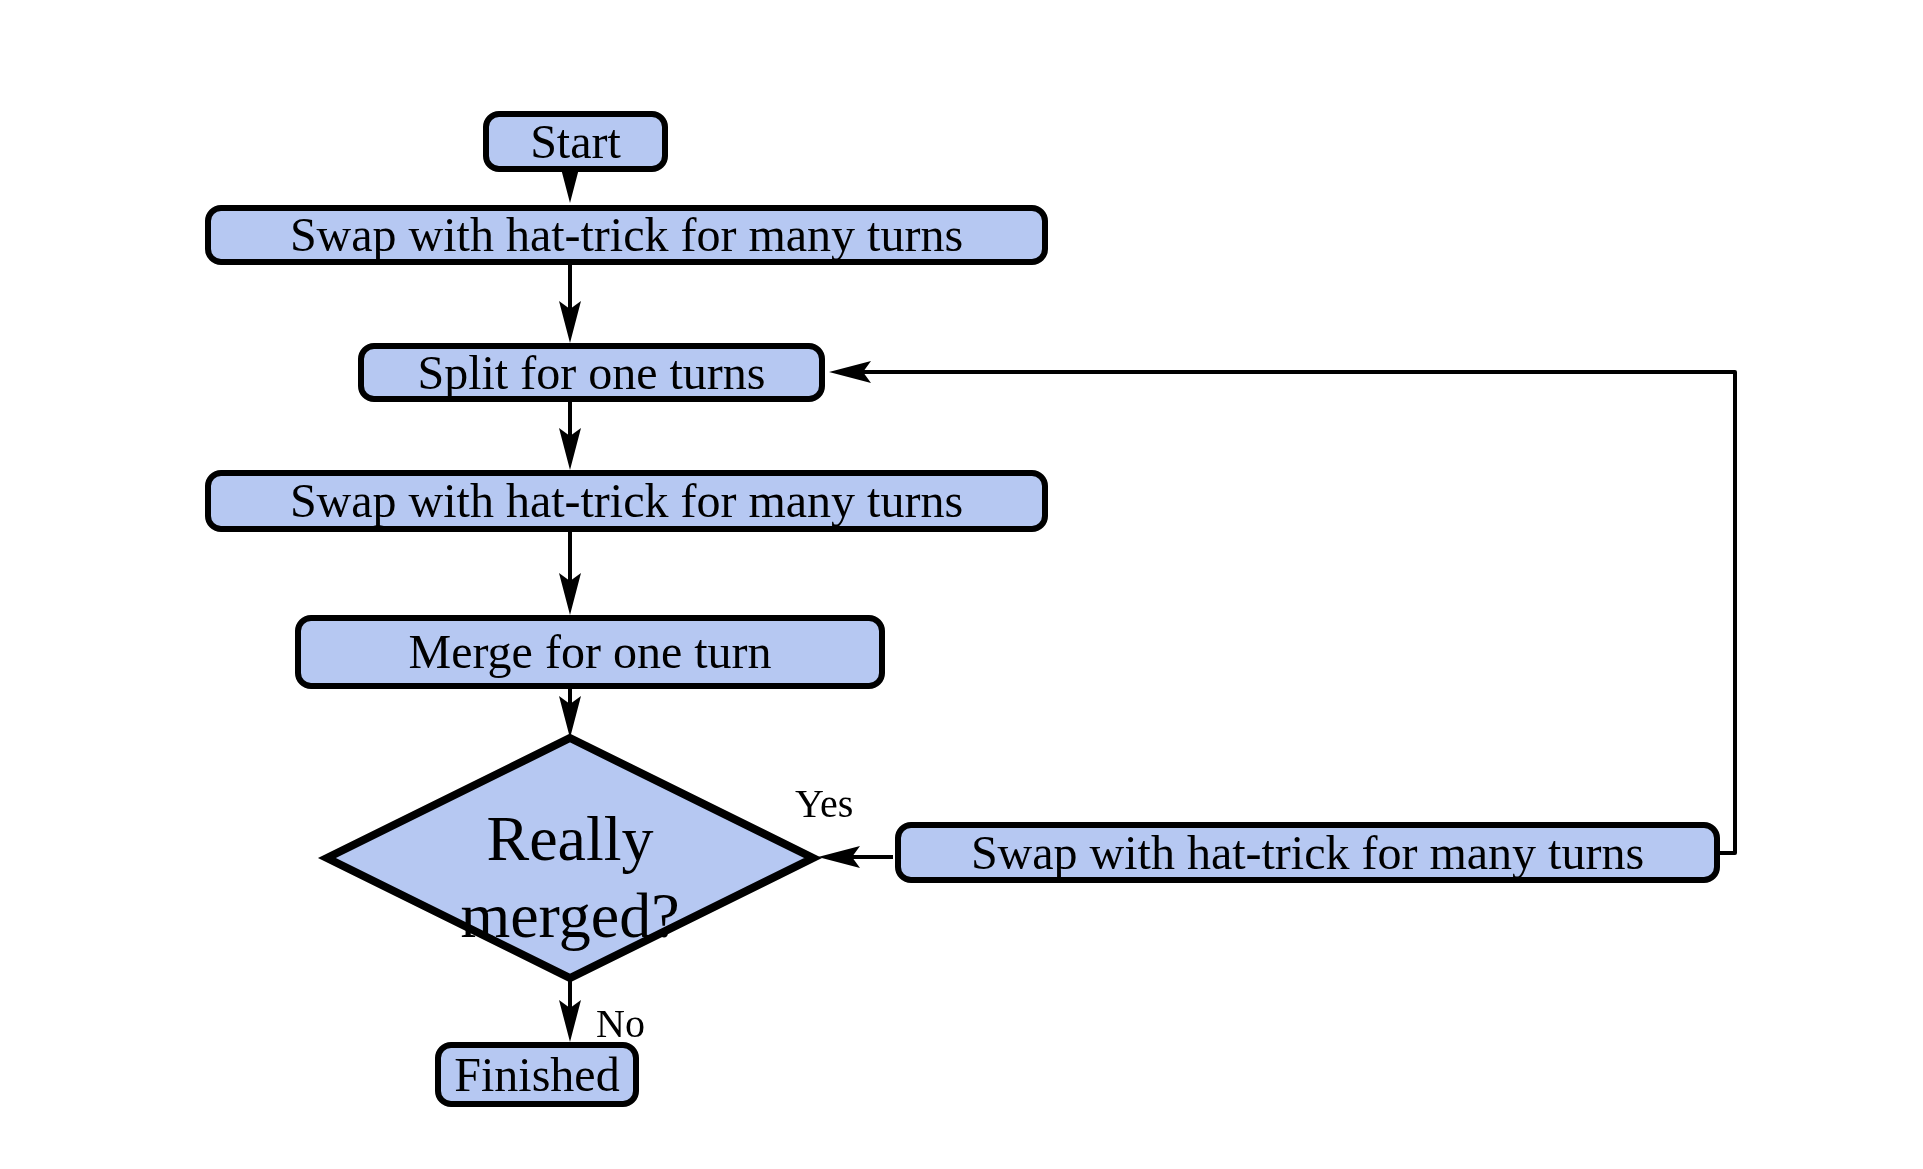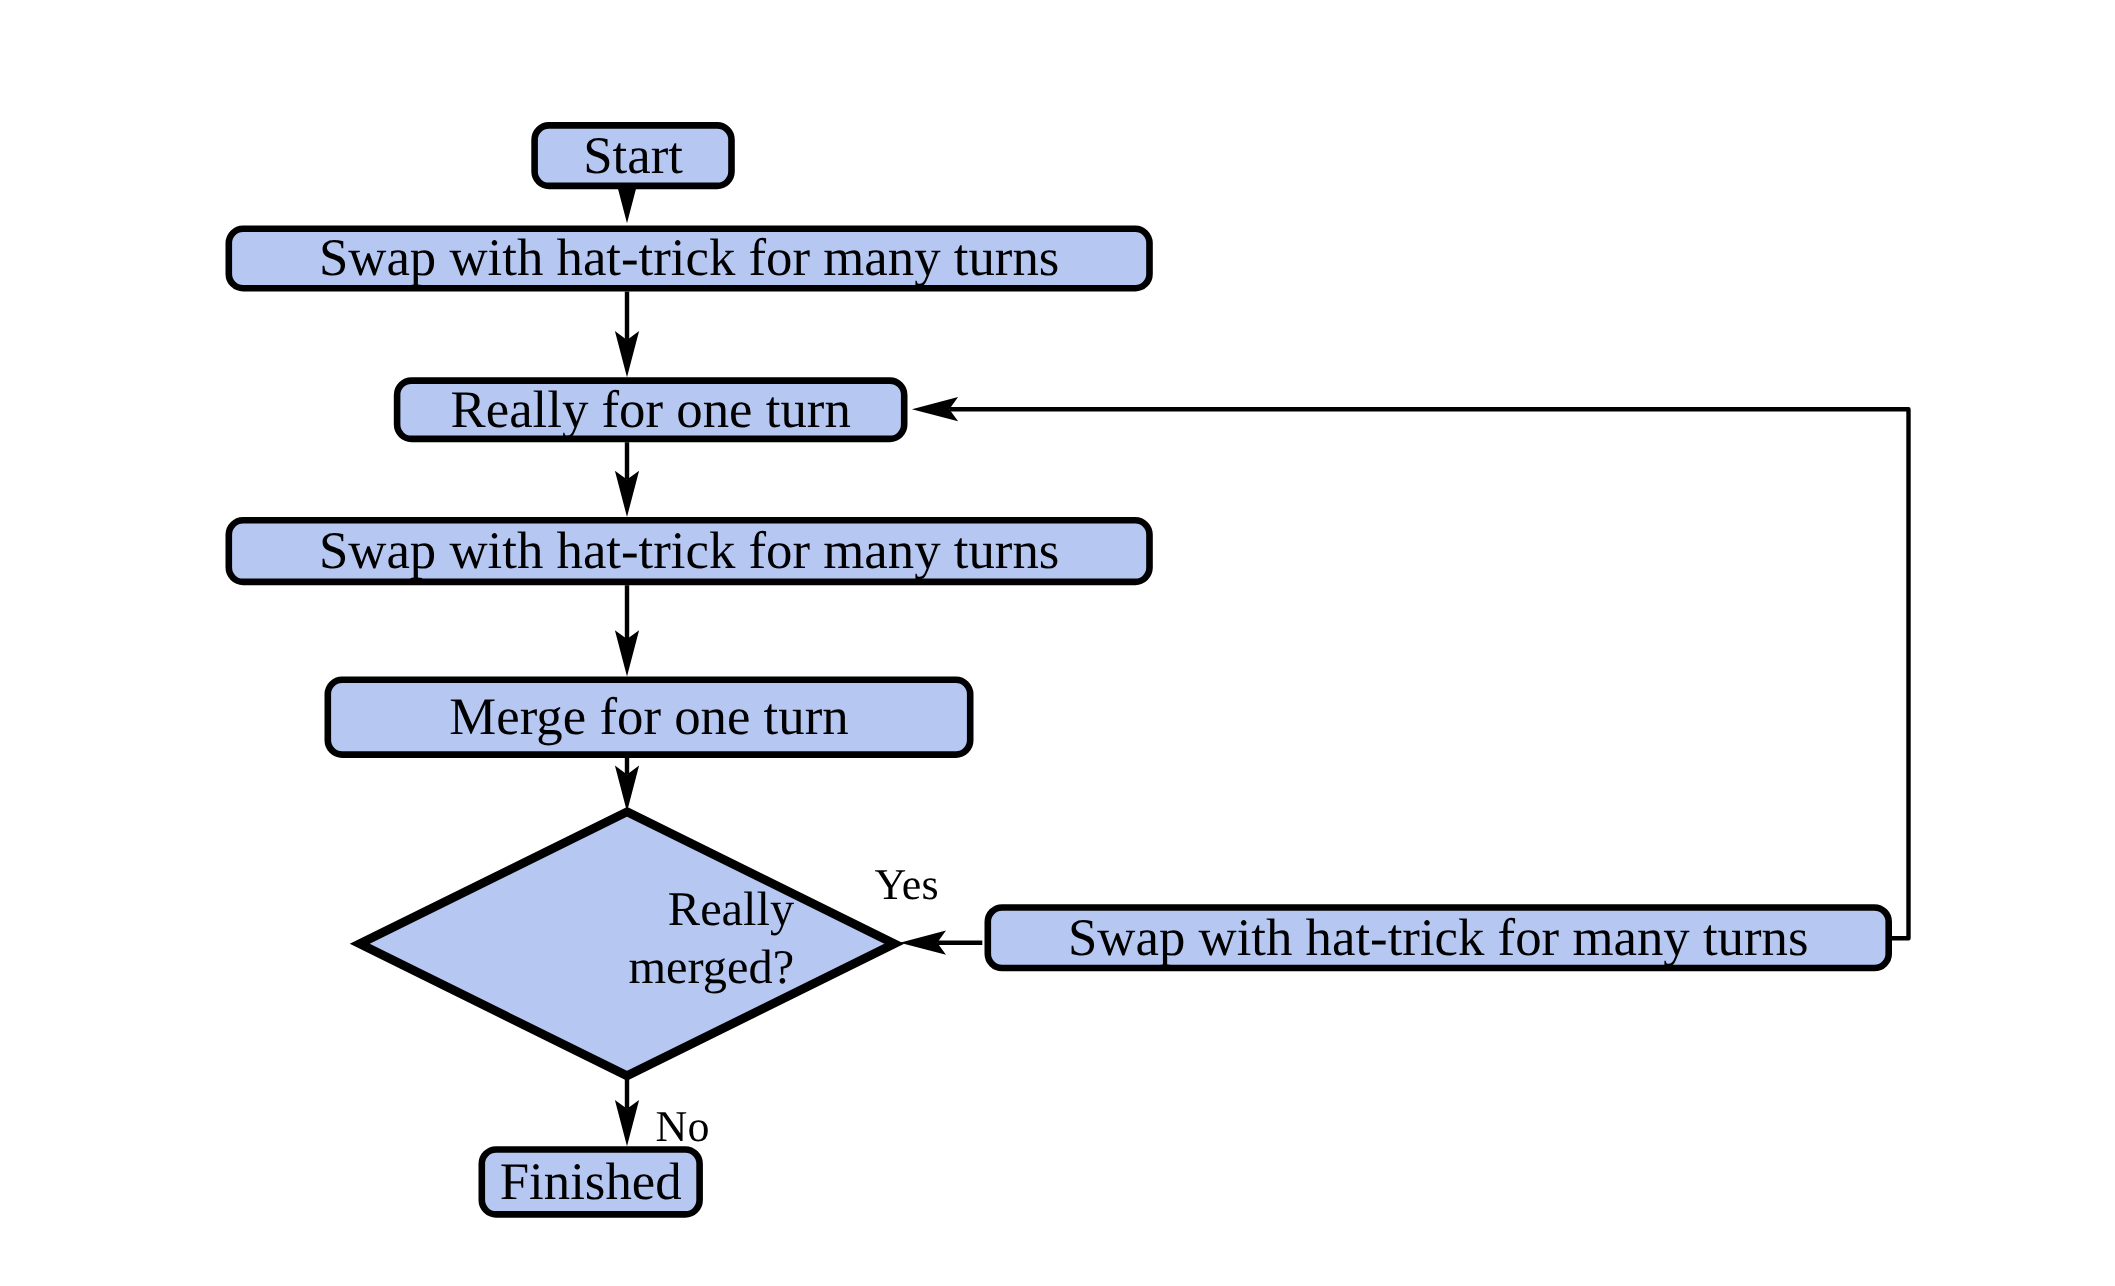--- a/index.html
+++ b/index.html
@@ -29,21 +29,21 @@
   
   .n-start    { left:483px;  top:67px;   width:185px; height:61px;margin-top:44px; }
   .n-swap1    { left:205px;  top:205px;  width:843px; height:60px; }
   .n-split    { left:358px;  top:343px;  width:467px; height:59px; }
   .n-swap2    { left:205px;  top:470px;  width:843px; height:62px; }
   .n-merge    { left:295px;  top:615px;  width:590px; height:74px; }
   .n-swap3    { left:895px;  top:822px;  width:825px; height:61px; }
   .n-finished { left:435px;  top:1042px; width:204px; height:65px; }
   .diamond-label {
     position:absolute; left:418px; top:801px; width:304px;
-    text-align:right; font-size:44px; line-height:1.2;
+    text-align:center; font-size:64px; line-height:1.2;
     white-space:pre-line; z-index:2;
   }
   .edge-label {
     position:absolute; font-size:40px; line-height:1; z-index:2;
   }
   .l-yes { left:795px; top:784px; }
   .l-no  { left:596px; top:1004px;text-align:center; }
 </style>
 </head>
 <body>
@@ -76,21 +76,21 @@
 
   <div class="node n-start">
     <span>Start</span>
   </div>
 
   <div class="node n-swap1">
     <span>Swap with hat-trick for many turns</span>
   </div>
 
   <div class="node n-split">
-    <span>Really for one turn</span>
+    <span>Split for one turns</span>
   </div>
 
   <div class="node n-swap2">
     <span>Swap with hat-trick for many turns</span>
   </div>
 
   <div class="node n-merge">
     <span>Merge for one turn</span>
   </div>
 

